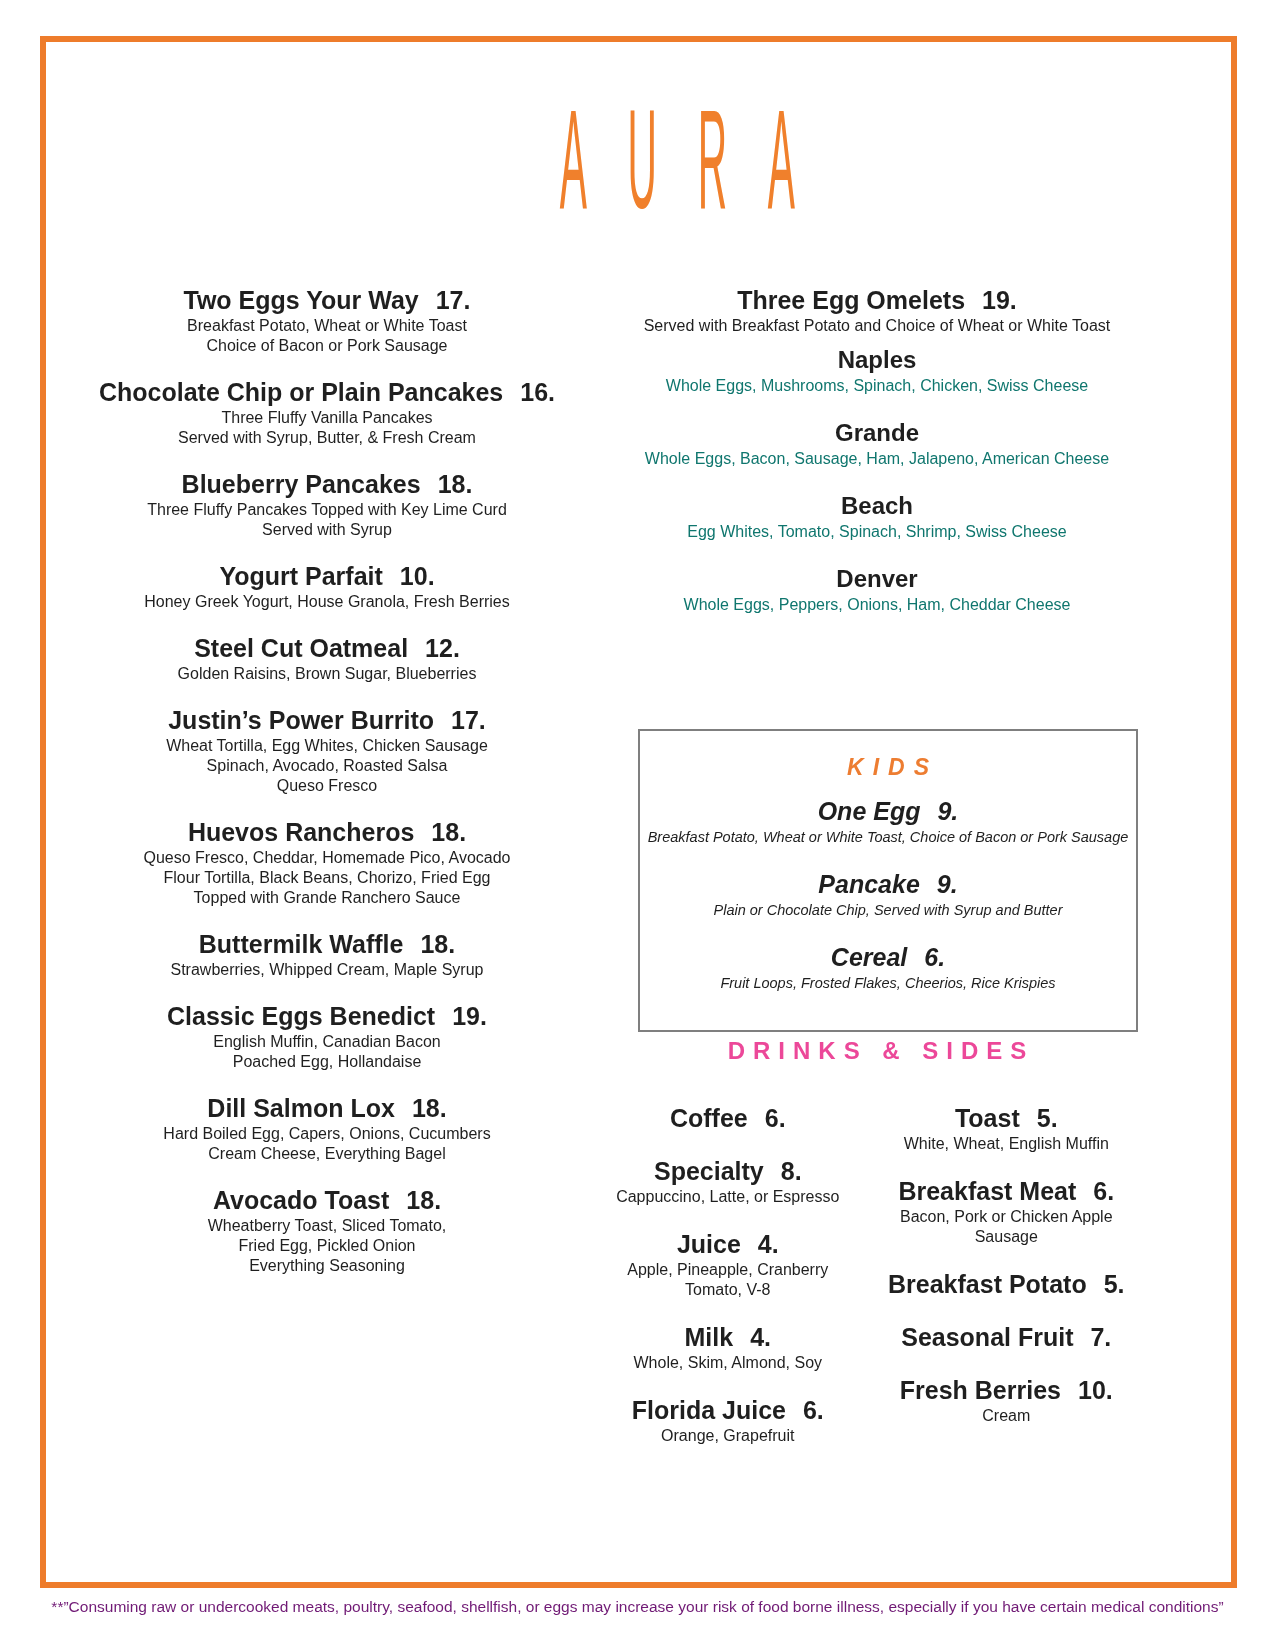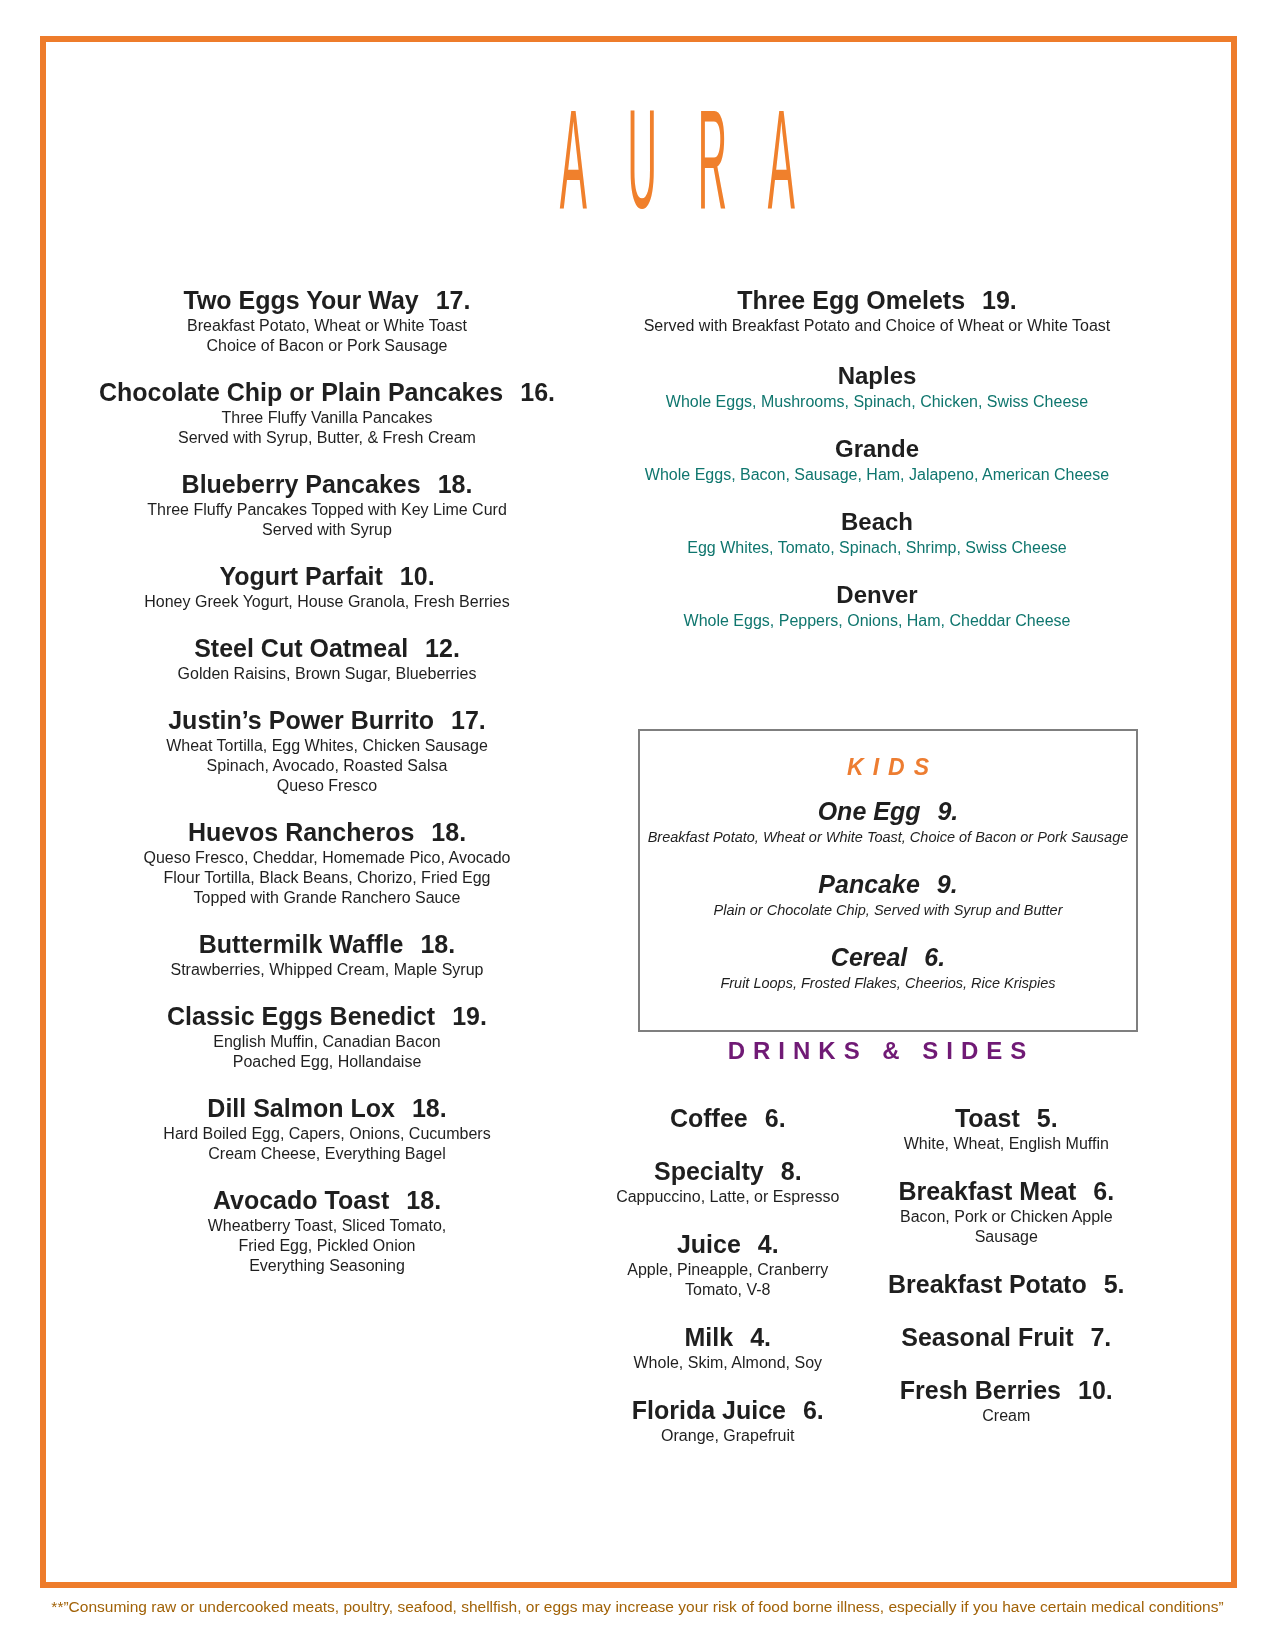--- a/index.html
+++ b/index.html
@@ -22,50 +22,50 @@
     transform:scale(0.295,1.02); transform-origin:center;
   }
   
   .menu-item { margin-bottom:20px; }
   .mi-title { font-size:25px; font-weight:700; line-height:32px; }
   .mi-price { margin-left:17px; }
   .mi-detail { font-size:16px; line-height:20px; }
   
   .col-breakfast { position:absolute; left:73px; top:284px; width:508px; text-align:center; }
   .col-omelets  { position:absolute; left:613px; top:284px; width:528px; text-align:center; }
-  .omelets-header { margin-bottom:24px;text-align:center; }
+  .omelets-header { margin-bottom:8px;text-align:center; }
   .variant { margin-bottom:21px; }
   .variant-name { font-size:24px; font-weight:700; line-height:32px; }
   .variant-detail { font-size:16px; line-height:20px; color:#0f766e; }
   
   .kids-box {
     position:absolute; left:638px; top:729px; width:500px; height:303px;
     border:2px solid #7f7f7f; box-sizing:border-box; text-align:center;font-style:italic;
   }
   .kids-heading {
     margin-top:21px; margin-bottom:13px; color:#ed7d31;
     font-size:23px; font-weight:700; line-height:30px;
     letter-spacing:9px; text-indent:9px;
   }
   .kids-box .menu-item { margin-bottom:21px; }
   .kids-box .mi-detail { font-size:14.5px; white-space:nowrap; }
   
   .ds-section { position:absolute; left:613px; top:1036px; width:528px; text-align:center; }
   .ds-heading {
-    color:#701a75; font-size:24px; font-weight:700; line-height:30px;
+    color:#ec4899; font-size:24px; font-weight:700; line-height:30px;
     letter-spacing:8px; text-indent:8px; margin-bottom:36px;
   }
   .ds-columns { display:flex;gap:29px; }
   .ds-col-drinks { width:46%; }
   .ds-col-sides  { width:54%; }
   .ds-columns .menu-item { margin-bottom:21px; }
   
   .footer {
     position:absolute; top:1597px; left:0; width:100%;
-    text-align:center; color:#a16207; font-size:15.5px; line-height:19px;
+    text-align:center; color:#701a75; font-size:15.5px; line-height:19px;
   }
 </style>
 </head>
 <body>
 
 <div class="frame"></div>
 
 <div class="logo-wrap">
   <span class="logo-text">AURA</span>
 </div>

